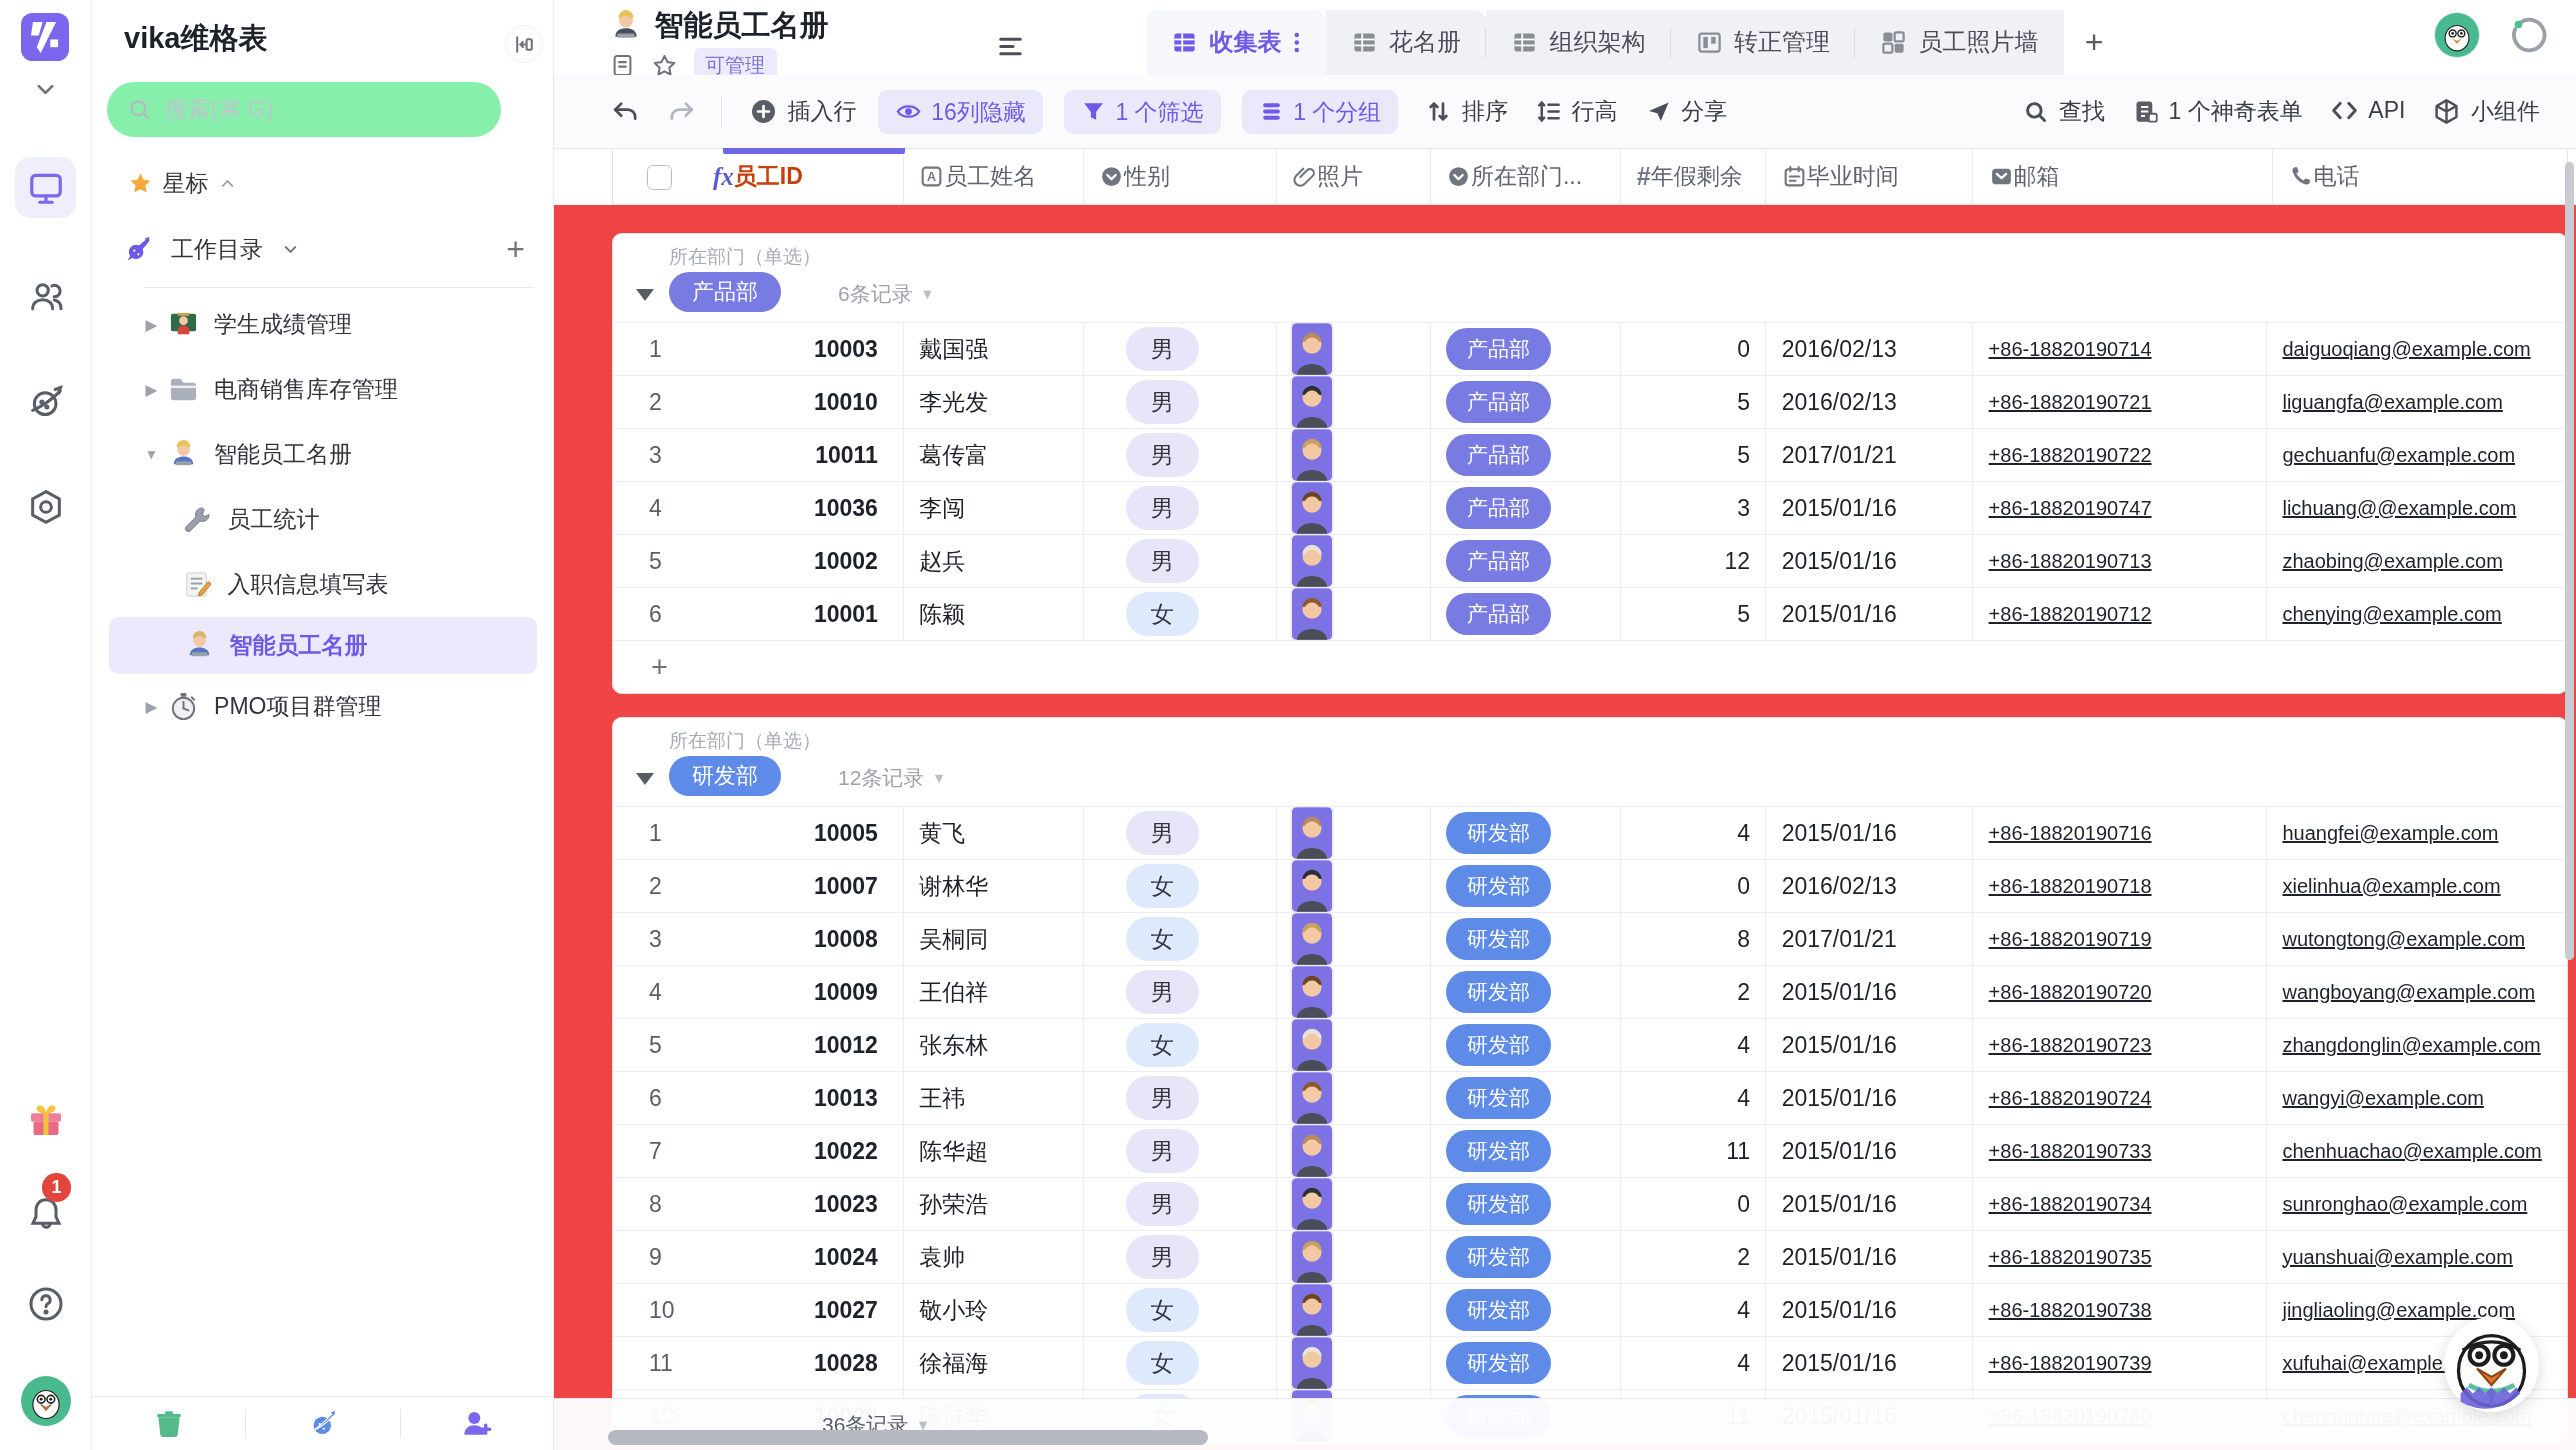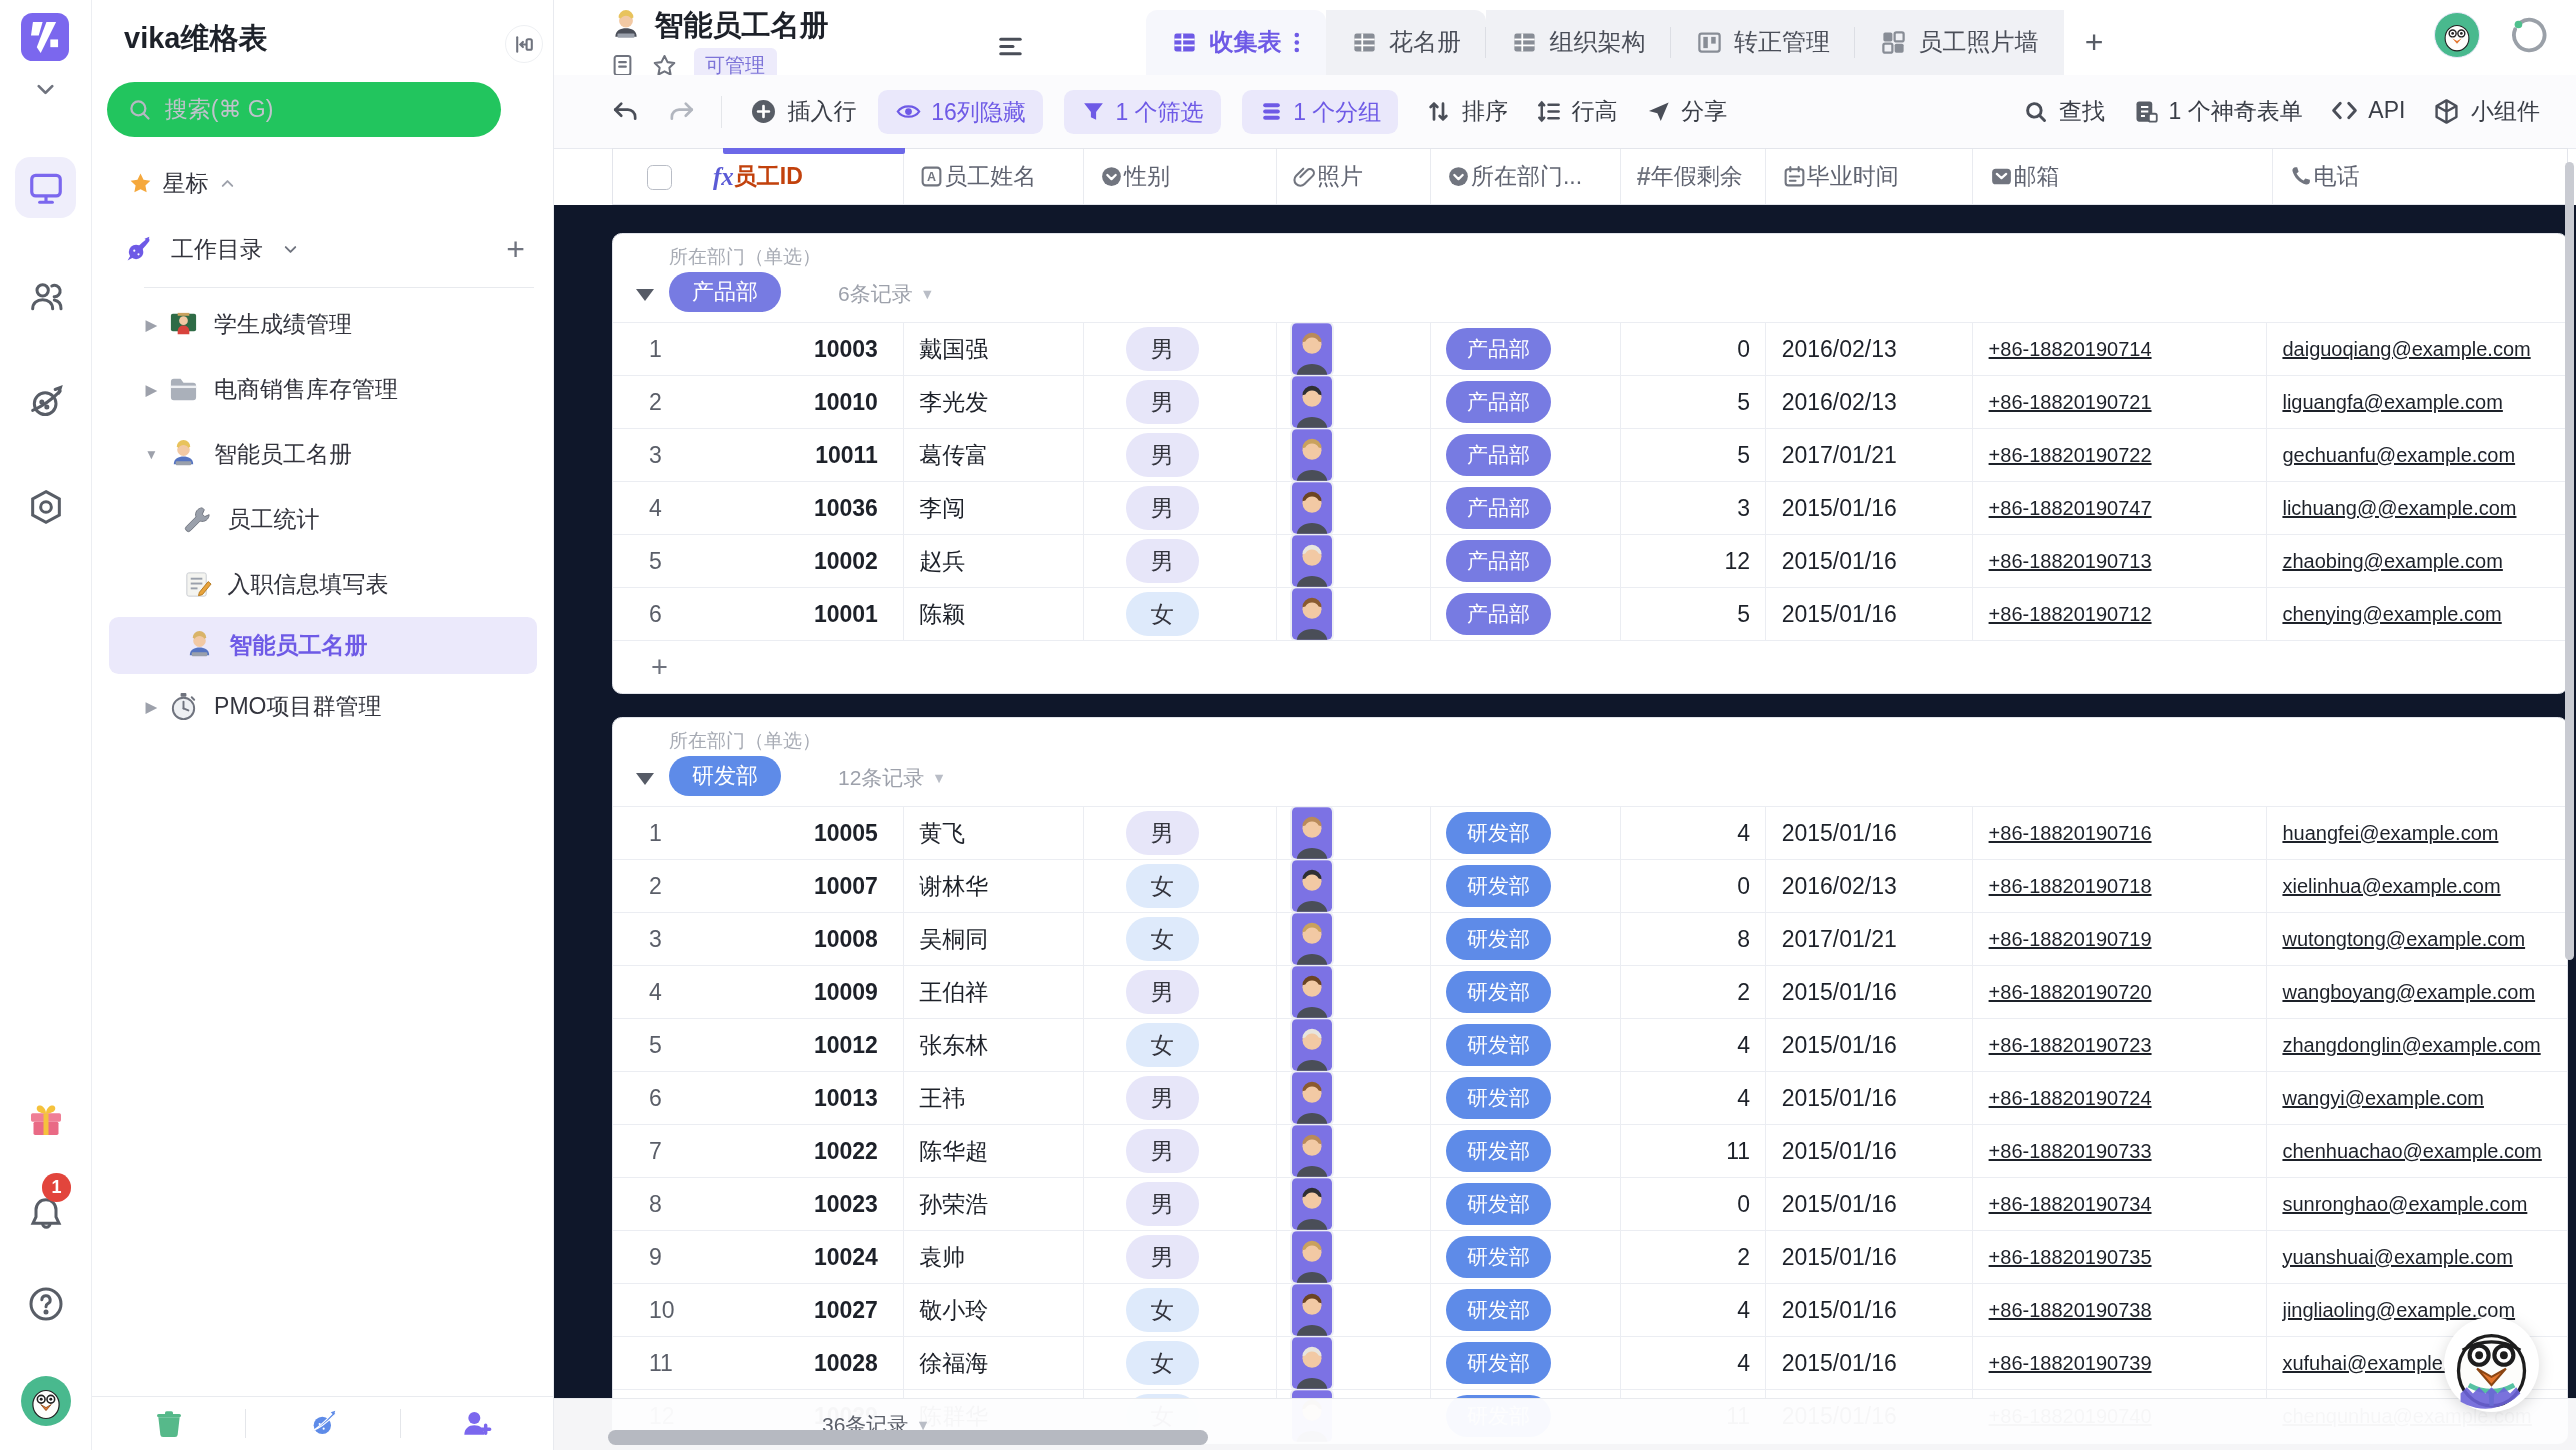--- a/index.html
+++ b/index.html
@@ -12,21 +12,21 @@
 .rail .logo{position:absolute;left:21px;top:13.4px;width:48px;height:48px;border-radius:11.5px;background:#7b67ee;display:flex;align-items:center;justify-content:center}
 .rail .logo-caret{position:absolute;left:32px;top:76px;color:#6f737e}
 .rail-item{position:absolute;left:15.3px;width:61px;height:61px;border-radius:15.3px;display:flex;align-items:center;justify-content:center;color:#585d66}
 .rail-item.active{background:#efeefb;color:#7b67ee}
 .badge{position:absolute;left:42px;top:1173px;min-width:29px;height:29px;border-radius:14.3px;background:#e2453c;color:#fff;font-size:18px;font-weight:700;display:flex;align-items:center;justify-content:center;z-index:2;padding:0 5.7px}
 .rail-avatar{position:absolute;left:21px;top:1376px;width:50px;height:50px;border-radius:50%;overflow:hidden;background:#49b98e;display:flex;align-items:center;justify-content:center}
 
 .sidebar{position:absolute;left:92px;top:0;width:462px;height:1450px;background:#fff;border-right:1px solid #e8eaef;z-index:20}
 .sb-title{position:absolute;left:32px;top:19px;font-size:29px;font-weight:700;color:#1d2129}
 .sb-collapse{position:absolute;right:9.6px;top:25px;width:38px;height:38px;display:flex;align-items:center;justify-content:center;color:#6f737e;background:#fff;border:1px solid #eef0f3;border-radius:50%}
-.sb-search{position:absolute;left:15.3px;top:82px;width:394px;height:55px;border-radius:28px;background:#22c55e;display:flex;align-items:center;padding:0 19px;gap:11.5px}
+.sb-search{position:absolute;left:15.3px;top:82px;width:394px;height:55px;border-radius:28px;background:#86efac;display:flex;align-items:center;padding:0 19px;gap:11.5px}
 .sb-search input{border:none;outline:none;background:transparent;font-size:23px;width:306px;color:#33343d;font-family:inherit}
 .sb-search input::placeholder{color:#bfc3cb}
 .sb-star-row{position:absolute;left:36px;top:168px;display:flex;align-items:center;gap:9.6px;font-size:23px;color:#33343d}
 .sb-dir-row{position:absolute;left:32px;top:231px;width:401px;display:flex;align-items:center;gap:18px;font-size:23px;color:#33343d}
 .sb-dir-row .spacer{flex:1}
 .sb-divider{position:absolute;left:52px;top:287px;width:390px;height:1px;background:#e8eaee}
 .tree{position:absolute;left:0;top:292px;width:462px}
 .titem{position:relative;height:65px;display:flex;align-items:center;font-size:23px;color:#33343d}
 .titem .caret{width:19px;text-align:center;color:#9da1ab;font-size:15.3px;margin-left:50px}
 .titem .ticon{margin-left:5.7px;width:34px;display:flex;justify-content:center}
@@ -63,21 +63,21 @@
 .hc{position:relative;display:flex;align-items:center;gap:0;border-right:1px solid #e9ebf0;color:#5f6370;font-size:23px;padding-left:15.3px;height:100%}
 .hc:last-child{border-right:none}
 .hc0{justify-content:center;padding-left:0}
 .hc0 .cbx{position:absolute;left:34px;top:16px;width:25px;height:25px;border:1.9px solid #b9bdc6;border-radius:5.7px}
 .hc0 .curbar{position:absolute;left:110px;top:-1px;width:182px;height:5.7px;background:#6c68e8;border-radius:0 0 1.9px 1.9px}
 .hc0 .fid{color:#c2410c;font-weight:700}
 .fx{font-style:italic;font-weight:700;color:#5b5bd6;font-size:25px;font-family:"Liberation Serif","DejaVu Serif",serif}
 
 .w0{width:291px}.w1{width:180px}.w2{width:193px}.w3{width:154px}.w4{width:191px}.w5{width:145px}.w6{width:207px}.w7{width:294px}.w8{width:300px}
 
-.gbody{position:absolute;left:0;top:205px;width:2022px;height:1245px;background:#0f172a;overflow:hidden;padding:28px 0 0 58px}
+.gbody{position:absolute;left:0;top:205px;width:2022px;height:1245px;background:#ef4444;overflow:hidden;padding:28px 0 0 58px}
 .gcard{width:1956px;background:#fff;border:1px solid #e2e4ea;border-radius:9.6px;margin-bottom:23px;overflow:hidden}
 .ghdr{position:relative;height:89px;border-bottom:1px solid #ebedf2}
 .ghdr .gcaret{position:absolute;left:23px;top:55px;width:0;height:0;border-left:9.6px solid transparent;border-right:9.6px solid transparent;border-top:12.4px solid #565b66}
 .ghdr .glabel{position:absolute;left:56px;top:9.6px;font-size:19px;color:#a7abb4;width:153px;white-space:nowrap;overflow:hidden}
 .ghdr .gtag{position:absolute;left:56px;top:38px;height:40px;line-height:40px;border-radius:20px;color:#fff;font-size:22px;padding:0 23px;background:#777be2}
 .ghdr .gcount{position:absolute;left:225px;top:46px;font-size:21px;color:#9da1ab;display:flex;gap:7.6px;align-items:center}
 .gcount .dn{font-size:14.3px;color:#b9bdc6}
 .g-row{display:flex;height:53px;border-bottom:1px solid #ebedf2}
 .c{display:flex;align-items:center;border-right:1px solid #ebedf2;height:100%;overflow:hidden}
 .c:last-child{border-right:none}

